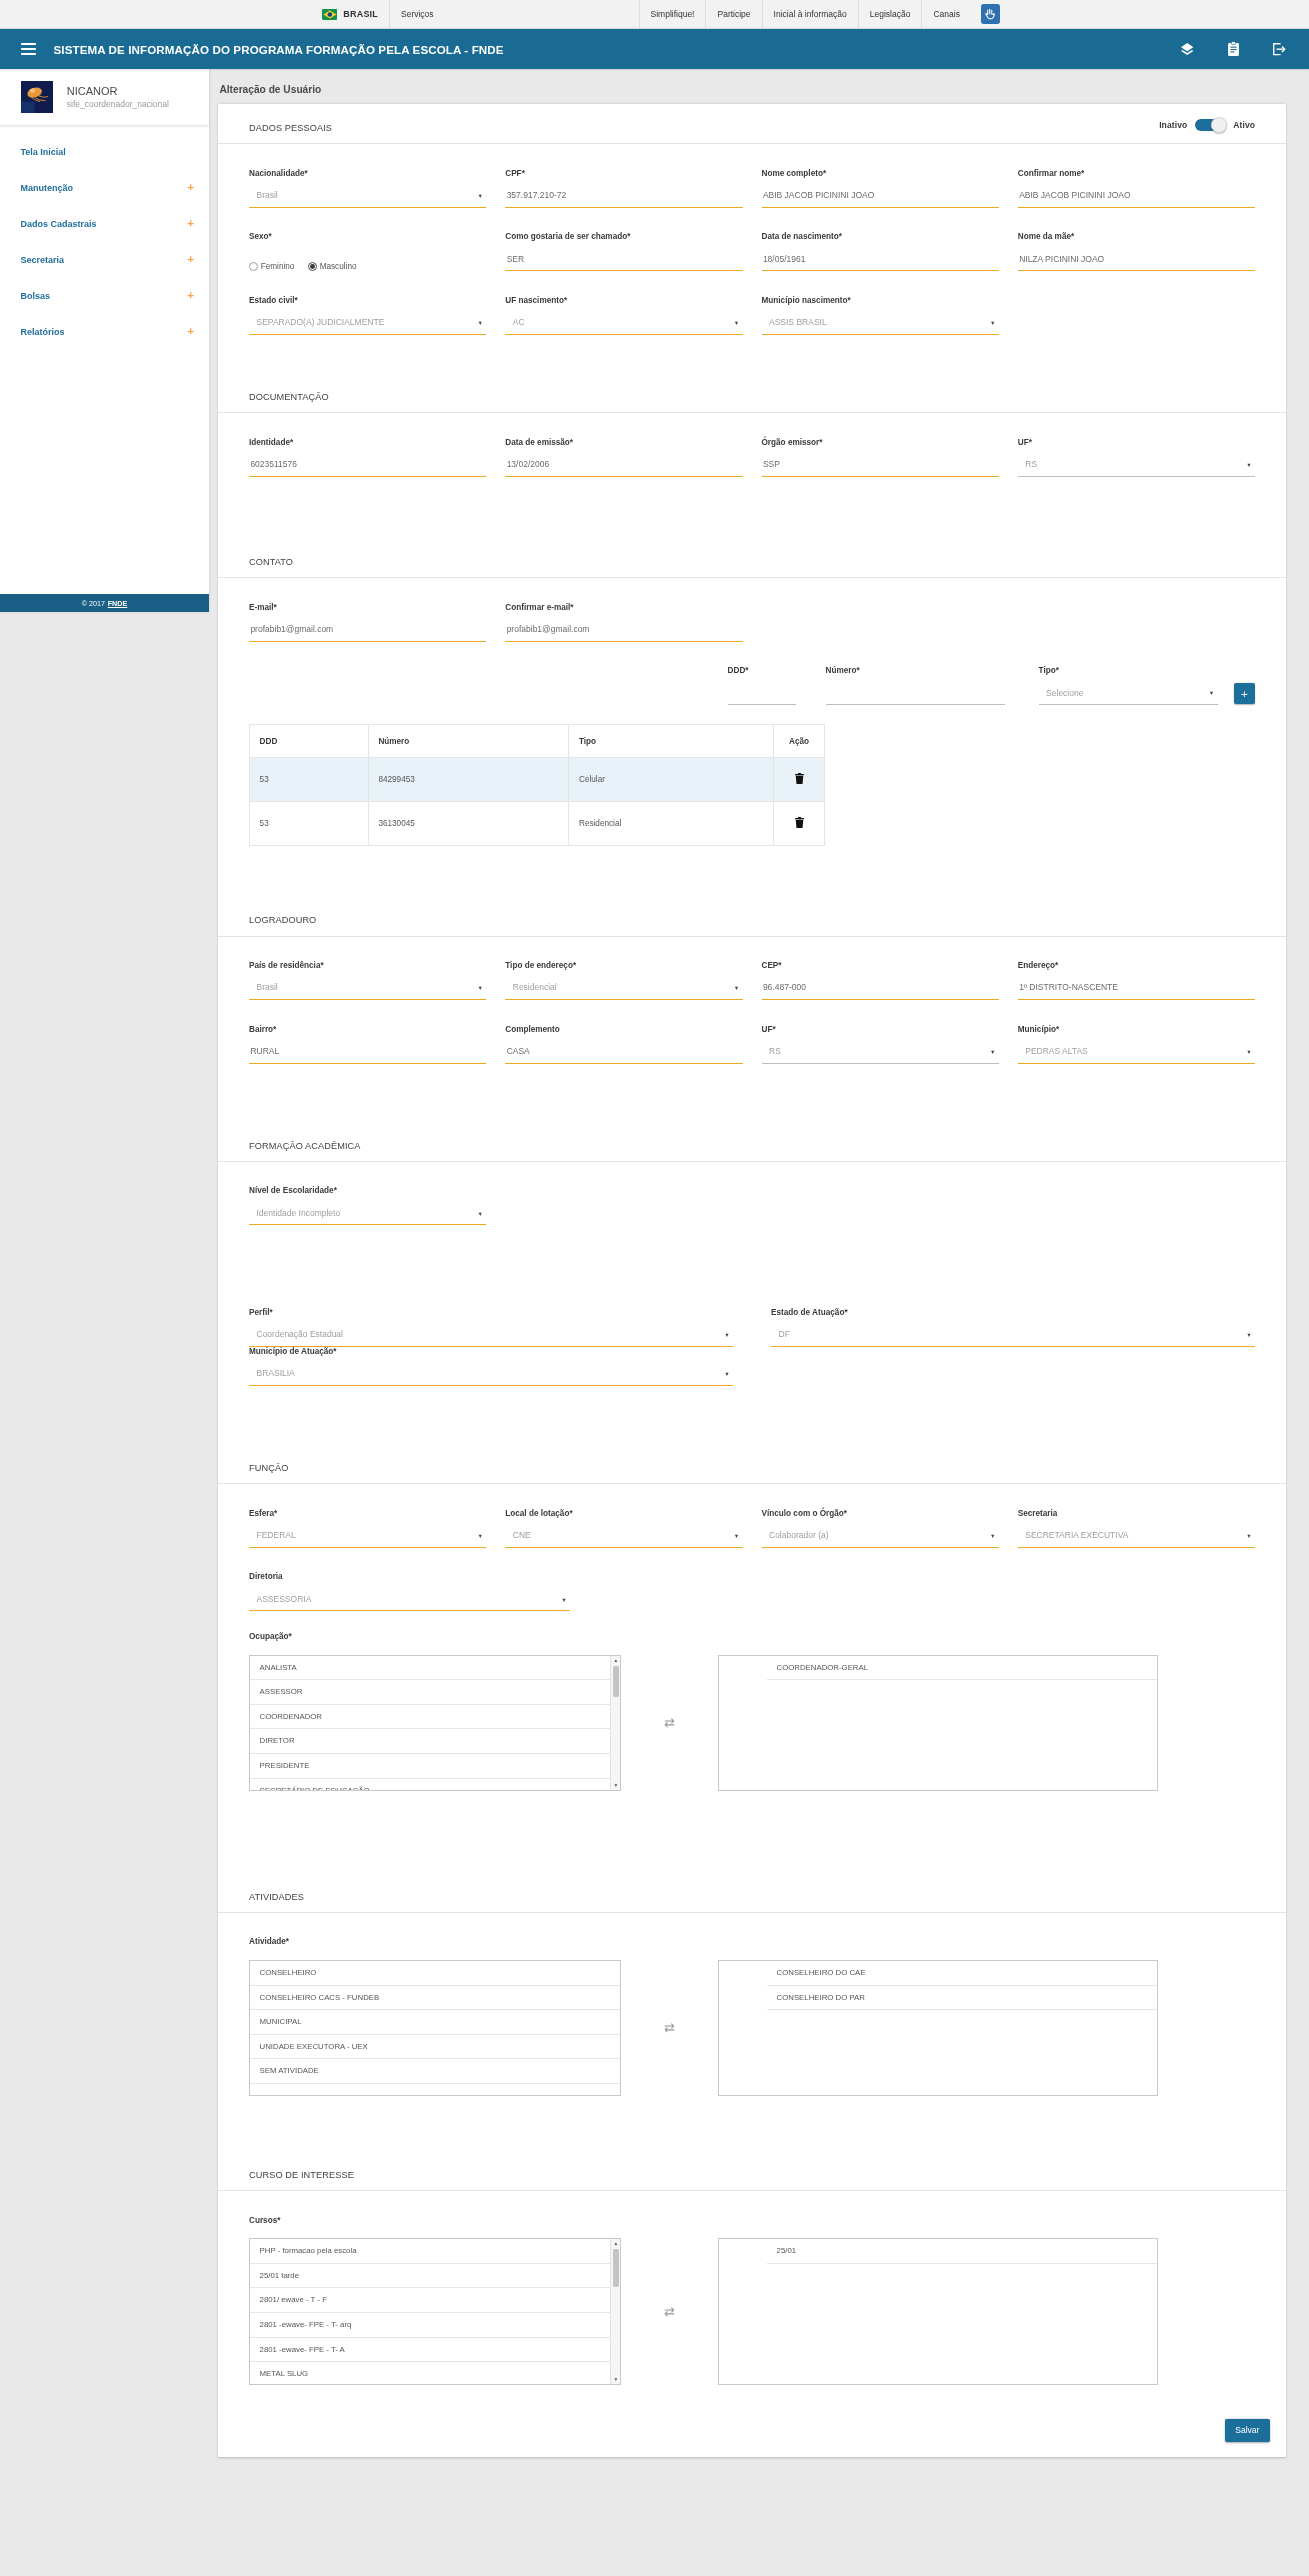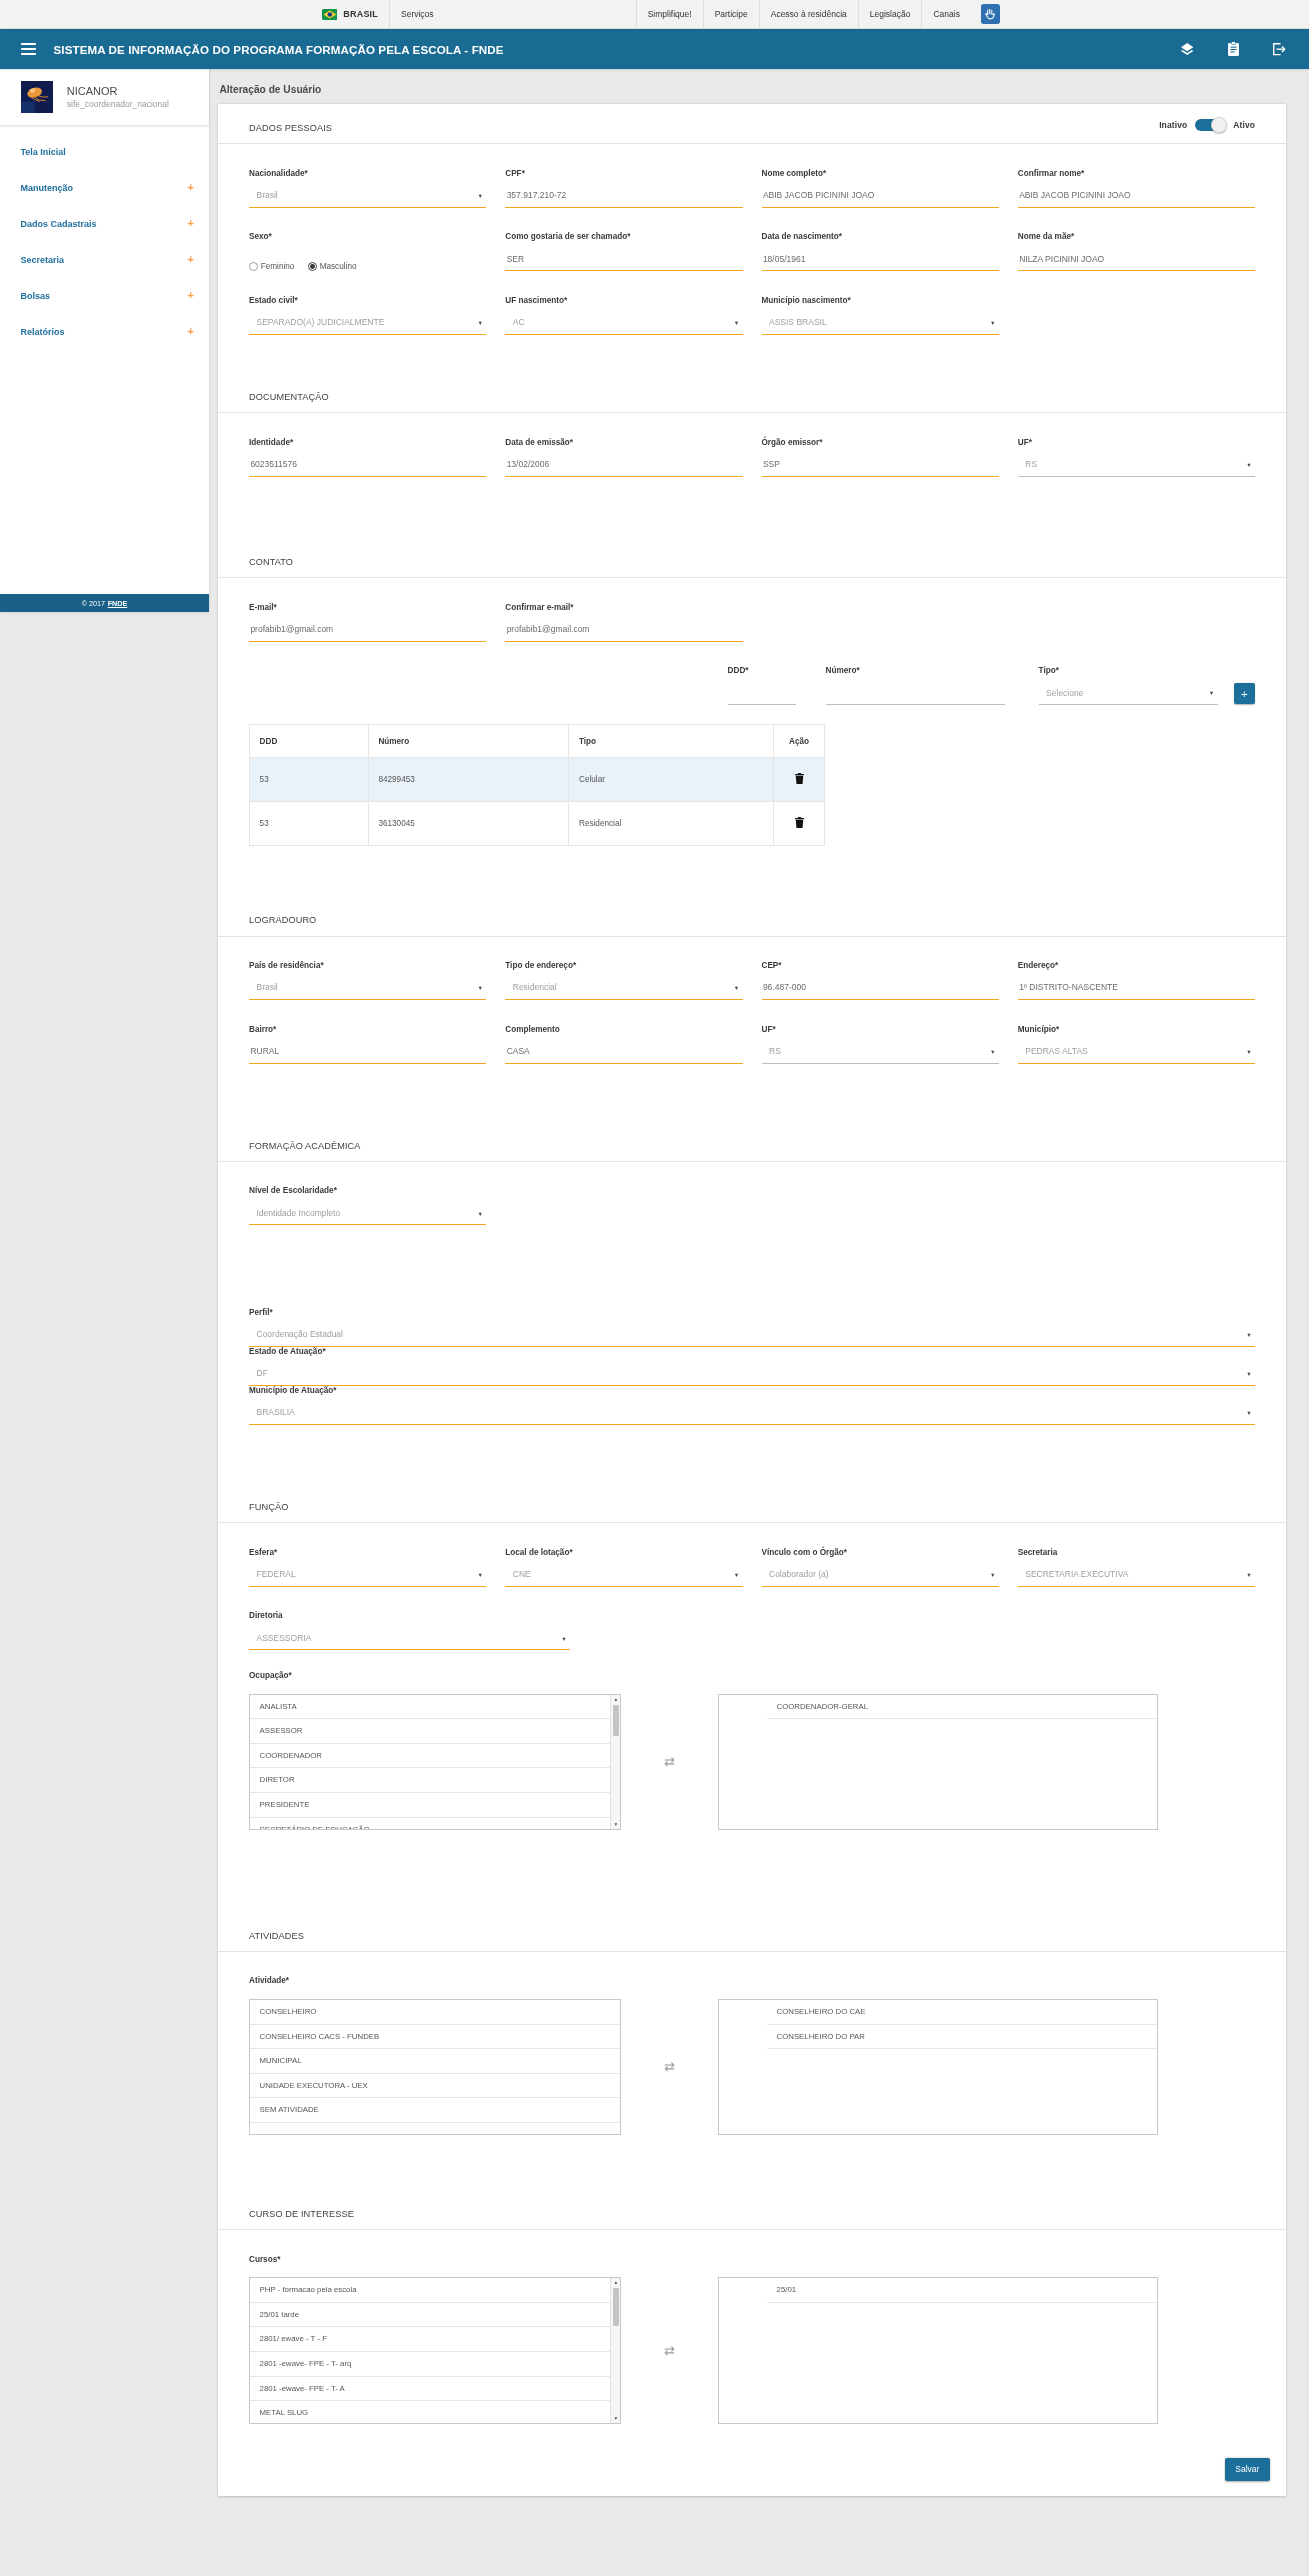--- a/index.html
+++ b/index.html
@@ -40,21 +40,21 @@
   .main { position:absolute; left:218px; top:69px; width:1068px; }
   .page-title { font-size:10.2px; font-weight:bold; color:#4A4A4A; margin:15px 0 9px 1.4px; }
   .card { background:#fff; box-shadow:0 0.7px 2.7px rgba(0,0,0,.2); border-radius:1.4px; }
 
   .sec-head { padding:19px 31px 10.2px; border-bottom:0.7px solid #E3E3E3; font-size:9.2px; color:#3F3F3F; letter-spacing:0.1px; position:relative; }
   .sec-body { padding:24.6px 31px 0; }
   .pb56 { padding-bottom:38px; } .pb90 { padding-bottom:61px; } .pb73 { padding-bottom:50px; }
   .pb85 { padding-bottom:58px; } .pb120 { padding-bottom:82px; } .pb80 { padding-bottom:55px; } .pb20 { padding-bottom:13.6px; }
 
   .frow { display:grid; grid-template-columns:repeat(4,1fr); column-gap:19px; margin-bottom:24.6px; }
-  .frow3 { display:grid; grid-template-columns:repeat(1,1fr); column-gap:38px; margin-bottom:24.6px; }
+  .frow3 { display:grid; grid-template-columns:repeat(2,1fr); column-gap:38px; margin-bottom:24.6px; }
   .mb0 { margin-bottom:0; }
 
   .fld-label { font-size:8.2px; font-weight:bold; color:#3A3A3A; margin-bottom:11px; }
   .fld-ctl { position:relative; border-bottom:1.4px solid #F6A623; padding:1.4px 12.3px 4.8px 1.4px; min-height:19px; font-size:8.5px; color:#6B6B6B; white-space:nowrap; cursor:text; }
   .fld-ctl.sel { color:#9E9E9E; padding-left:7.5px; cursor:pointer; }
   .fld-ctl.gray { border-bottom:0.7px solid #BDBDBD; padding-bottom:5.5px; }
   .arrow { position:absolute; right:3.4px; top:4.1px; font-size:5.5px; color:#444; }
 
   .radio-row { display:flex; gap:13.6px; margin-top:20.5px; font-size:8.2px; color:#555; align-items:center; }
   .radio { display:flex; align-items:center; gap:2.7px; cursor:pointer; }
@@ -119,21 +119,21 @@
               <path d="M11.5 2 L21 8 L11.5 14 L2 8 Z" fill="#F8D12E"></path>
               <circle cx="11.5" cy="8" r="3.4" fill="#1D3C8F"></circle>
             </svg>
         </span>
         <span class="gbrand">BRASIL</span>
       </div>
       <div class="gitem sep">Serviços</div>
       <div class="gspacer"></div>
       <div class="gitem sep">Simplifique!</div>
       <div class="gitem sep">Participe</div>
-      <div class="gitem sep">Acesso à residência</div>
+      <div class="gitem sep">Inicial à informação</div>
       <div class="gitem sep">Legislação</div>
       <div class="gitem sep">Canais</div>
       <div class="vlibras">
         <svg width="10.2" height="11.6" viewBox="0 0 15 17">
             <g fill="none" stroke="#fff" stroke-width="1.6" stroke-linecap="round">
               <path d="M4 9 V3"></path>
               <path d="M7 8.5 V2"></path>
               <path d="M10 9 V3.5"></path>
               <path d="M4 9 q-2-1.5-3 0 q2 2 2.5 4 q1 3 4.5 3 q3.5 0 4.5-3 l1.5-4 q-1.2-1-2.5 .5"></path>
             </g>

